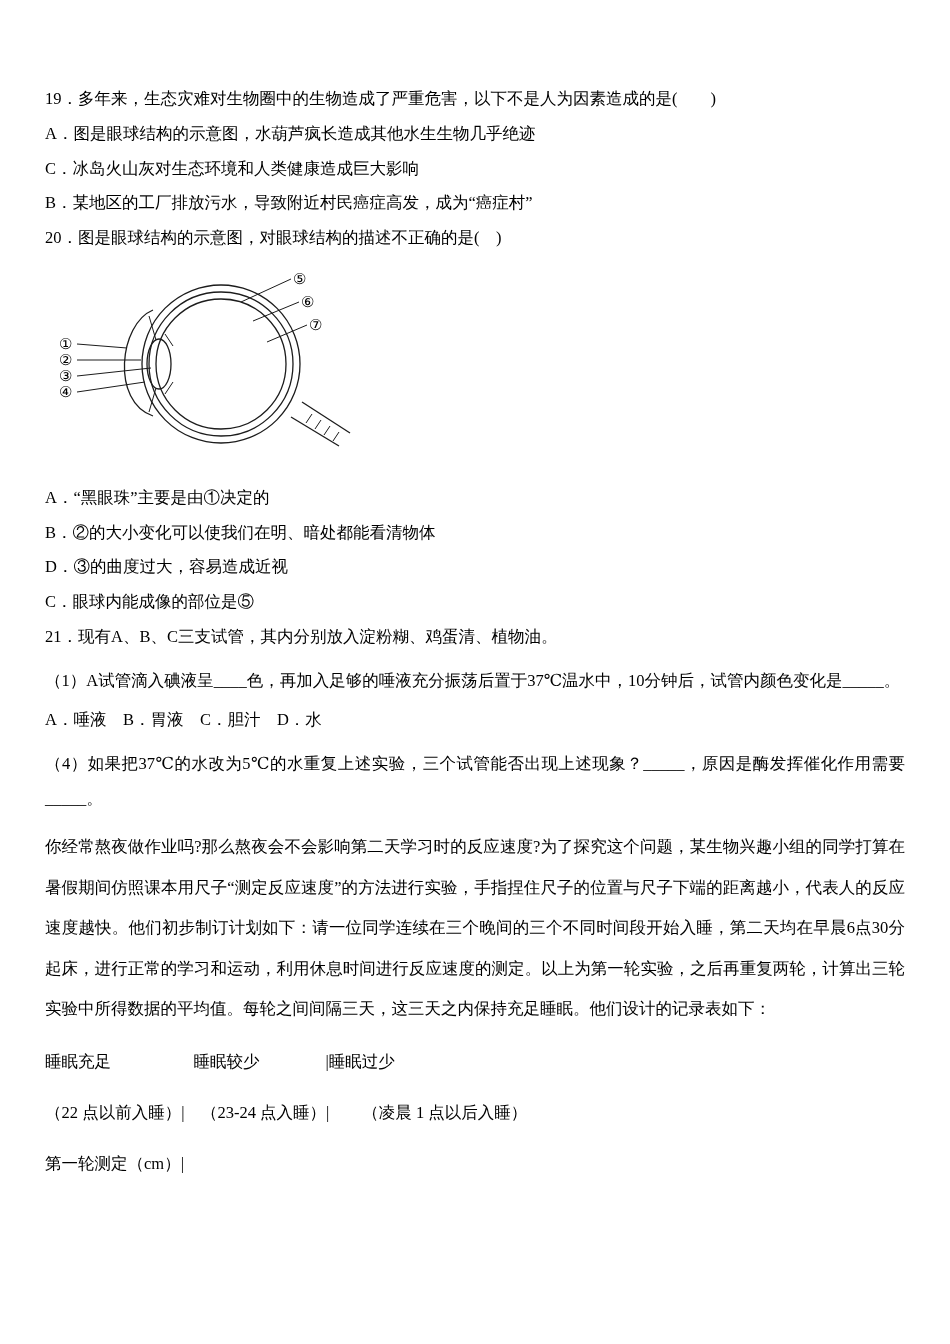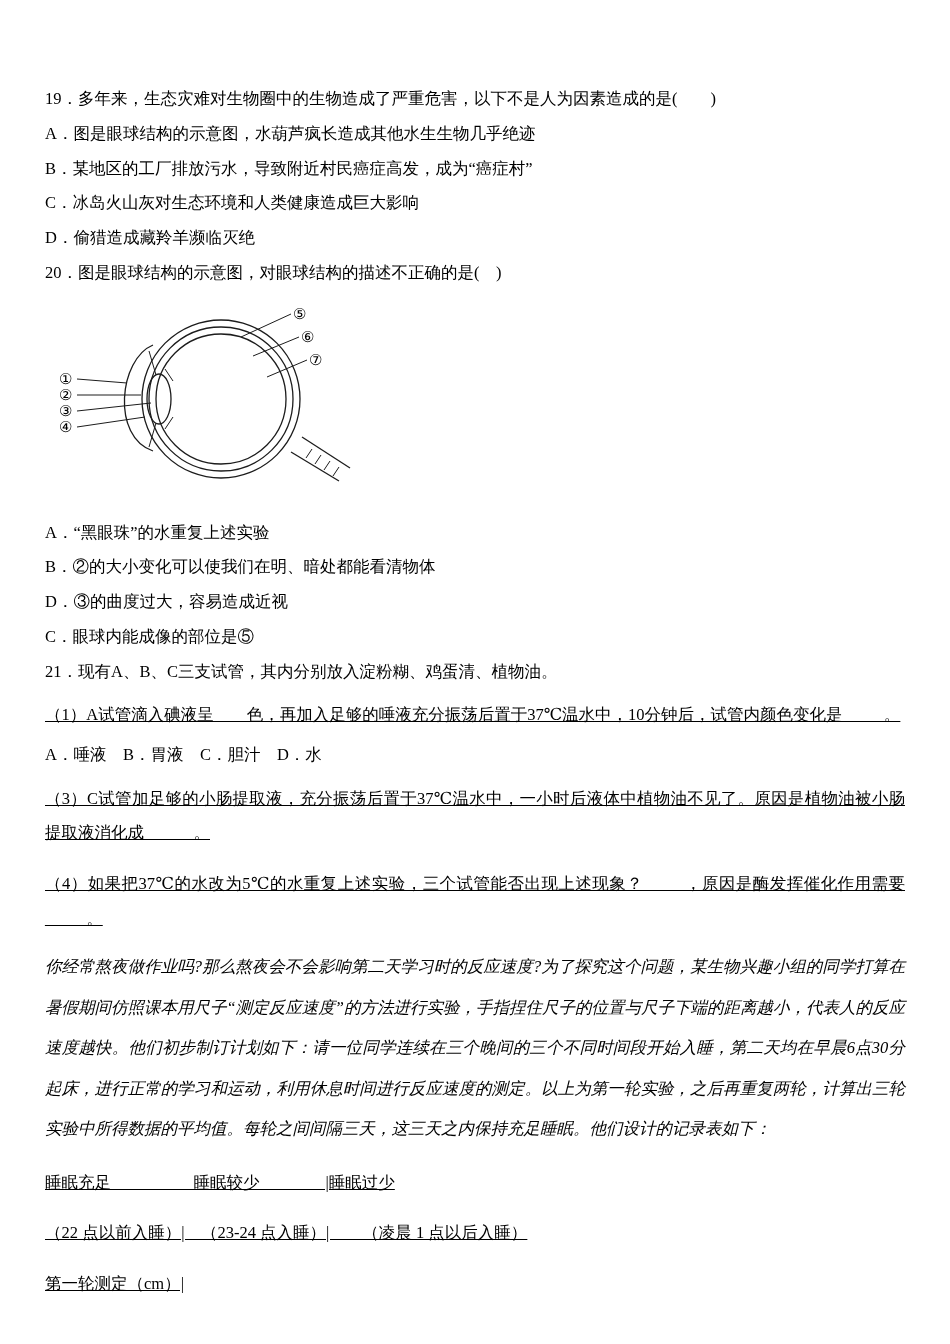--- a/index.html
+++ b/index.html
@@ -7,38 +7,37 @@
     width:950px;
     min-height:1344px;
     box-sizing:border-box;
     padding:88px 45px 40px 45px;
     font-family:"Liberation Serif","DejaVu Serif",serif;
     font-size:16.5px;
     color:#000;
     background:#fff;
   }
   .line{margin:0 0 13px 0;line-height:1.32;}
-  .para{margin:16px 0 11px 0;line-height:2.1;text-align:justify;text-decoration:underline;}
-  .body22{margin:0 0 8px 0;line-height:2.45;text-align:justify;font-style:italic;}
+  .para{margin:16px 0 11px 0;line-height:2.1;text-align:justify;}
+  .body22{margin:0 0 8px 0;line-height:2.45;text-align:justify;}
   .figure{margin:6px 0 20px 8px;}
   .figure svg{display:block;}
   .eye-stroke{stroke:#1c1c1c;fill:none;stroke-width:1.3;}
   .eye-thin{stroke:#1c1c1c;fill:none;stroke-width:1;}
   .eye-label{font-size:15px;fill:#000;stroke:none;font-family:"Liberation Serif","DejaVu Serif",serif;}
 </style>
 </head>
 <body>
 
 <div class="page">
 
   <p class="line">19．多年来，生态灾难对生物圈中的生物造成了严重危害，以下不是人为因素造成的是(　　)</p>
   <p class="line">A．图是眼球结构的示意图，水葫芦疯长造成其他水生生物几乎绝迹</p>
+  <p class="line">C．冰岛火山灰对生态环境和人类健康造成巨大影响</p>
   <p class="line">B．某地区的工厂排放污水，导致附近村民癌症高发，成为“癌症村”</p>
-  <p class="line">C．冰岛火山灰对生态环境和人类健康造成巨大影响</p>
-  <p class="line">D．偷猎造成藏羚羊濒临灭绝</p>
 
   <p class="line">20．图是眼球结构的示意图，对眼球结构的描述不正确的是(　)</p>
 
   <div class="figure">
     <svg width="320" height="205" viewBox="0 0 320 205">
 
       <circle class="eye-stroke" cx="168" cy="102" r="79"></circle>
       <circle class="eye-stroke" cx="168" cy="102" r="72"></circle>
       <circle class="eye-stroke" cx="168" cy="102" r="65"></circle>
 
@@ -71,29 +70,28 @@
       <text class="eye-label" x="6" y="87">①</text>
       <text class="eye-label" x="6" y="103">②</text>
       <text class="eye-label" x="6" y="119">③</text>
       <text class="eye-label" x="6" y="135">④</text>
       <text class="eye-label" x="240" y="22">⑤</text>
       <text class="eye-label" x="248" y="45">⑥</text>
       <text class="eye-label" x="256" y="68">⑦</text>
     </svg>
   </div>
 
-  <p class="line">A．“黑眼珠”的水重复上述实验</p>
+  <p class="line">A．“黑眼珠”主要是由①决定的</p>
   <p class="line">B．②的大小变化可以使我们在明、暗处都能看清物体</p>
   <p class="line">D．③的曲度过大，容易造成近视</p>
   <p class="line">C．眼球内能成像的部位是⑤</p>
 
   <p class="line">21．现有A、B、C三支试管，其内分别放入淀粉糊、鸡蛋清、植物油。</p>
   <p class="para">（1）A试管滴入碘液呈____色，再加入足够的唾液充分振荡后置于37℃温水中，10分钟后，试管内颜色变化是_____。</p>
   <p class="line">A．唾液　B．胃液　C．胆汁　D．水</p>
-  <p class="para">（3）C试管加足够的小肠提取液，充分振荡后置于37℃温水中，一小时后液体中植物油不见了。原因是植物油被小肠提取液消化成______。</p>
   <p class="para">（4）如果把37℃的水改为5℃的水重复上述实验，三个试管能否出现上述现象？_____，原因是酶发挥催化作用需要 _____。</p>
 
   <p class="body22">你经常熬夜做作业吗?那么熬夜会不会影响第二天学习时的反应速度?为了探究这个问题，某生物兴趣小组的同学打算在暑假期间仿照课本用尺子“测定反应速度”的方法进行实验，手指捏住尺子的位置与尺子下端的距离越小，代表人的反应速度越快。他们初步制订计划如下：请一位同学连续在三个晚间的三个不同时间段开始入睡，第二天均在早晨6点30分起床，进行正常的学习和运动，利用休息时间进行反应速度的测定。以上为第一轮实验，之后再重复两轮，计算出三轮实验中所得数据的平均值。每轮之间间隔三天，这三天之内保持充足睡眠。他们设计的记录表如下：</p>
 
   <p class="para">睡眠充足　　　　　睡眠较少　　　　|睡眠过少</p>
   <p class="para">（22 点以前入睡）|　（23-24 点入睡）|　　（凌晨 1 点以后入睡）</p>
   <p class="para">第一轮测定（cm）|</p>
 
 </div>
 

